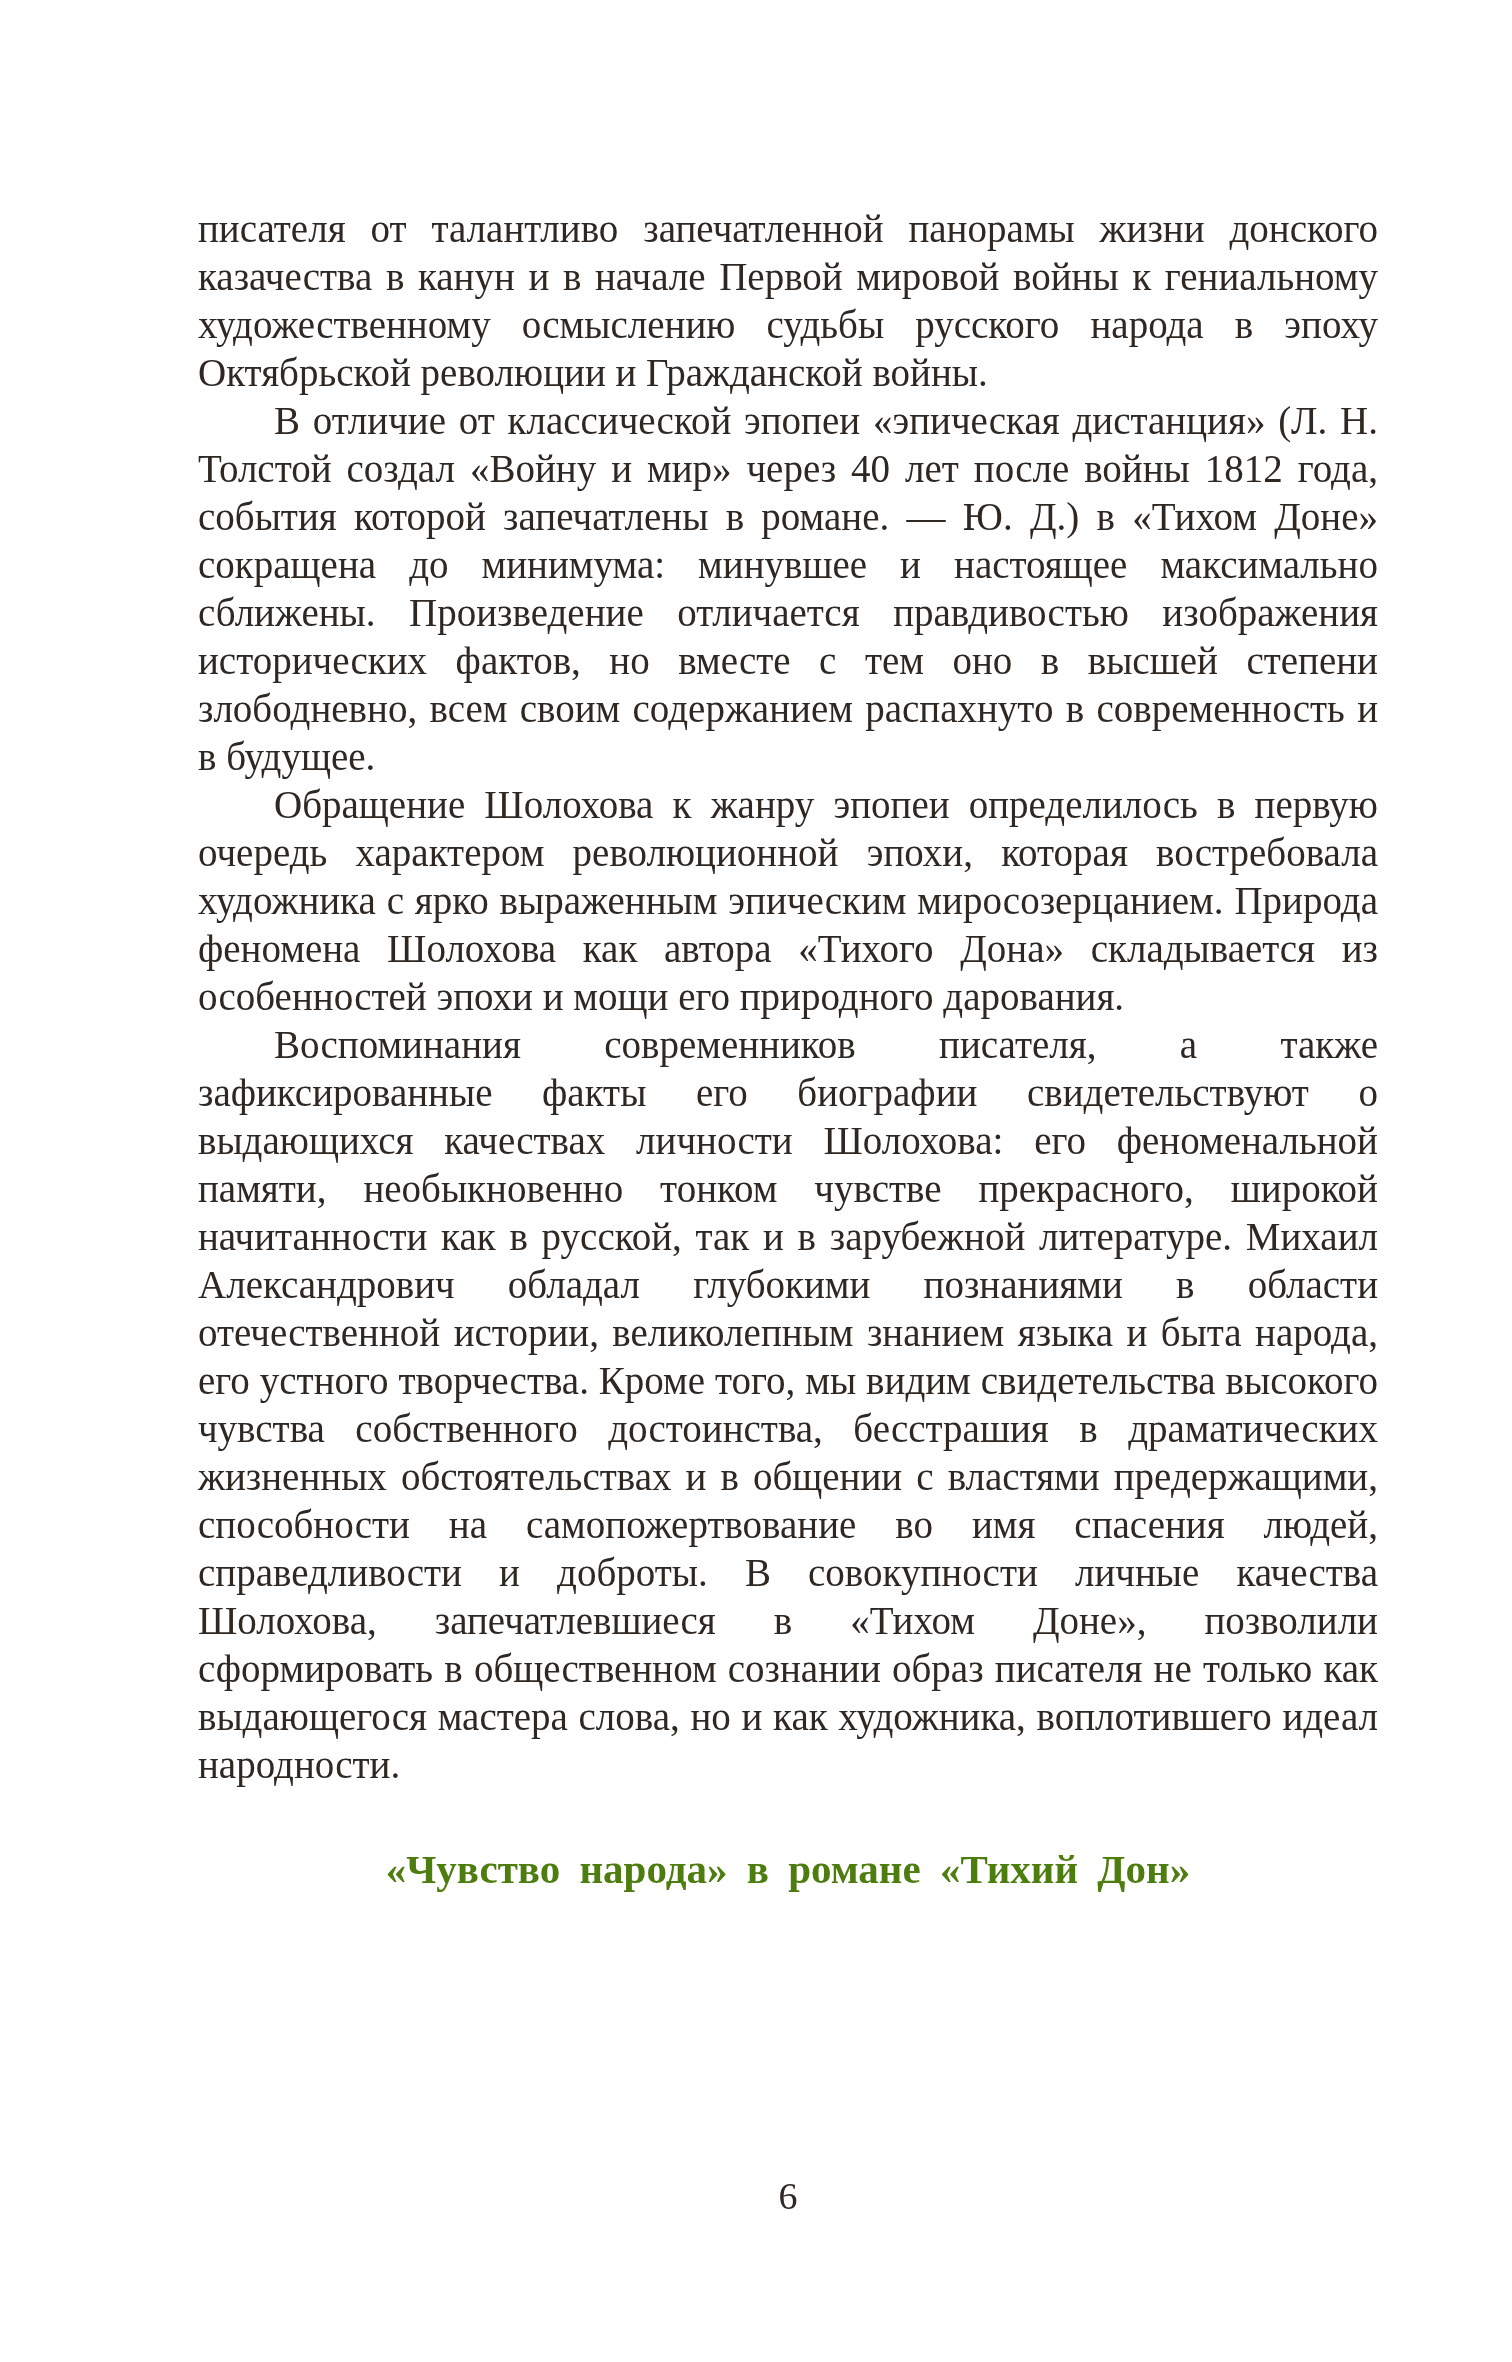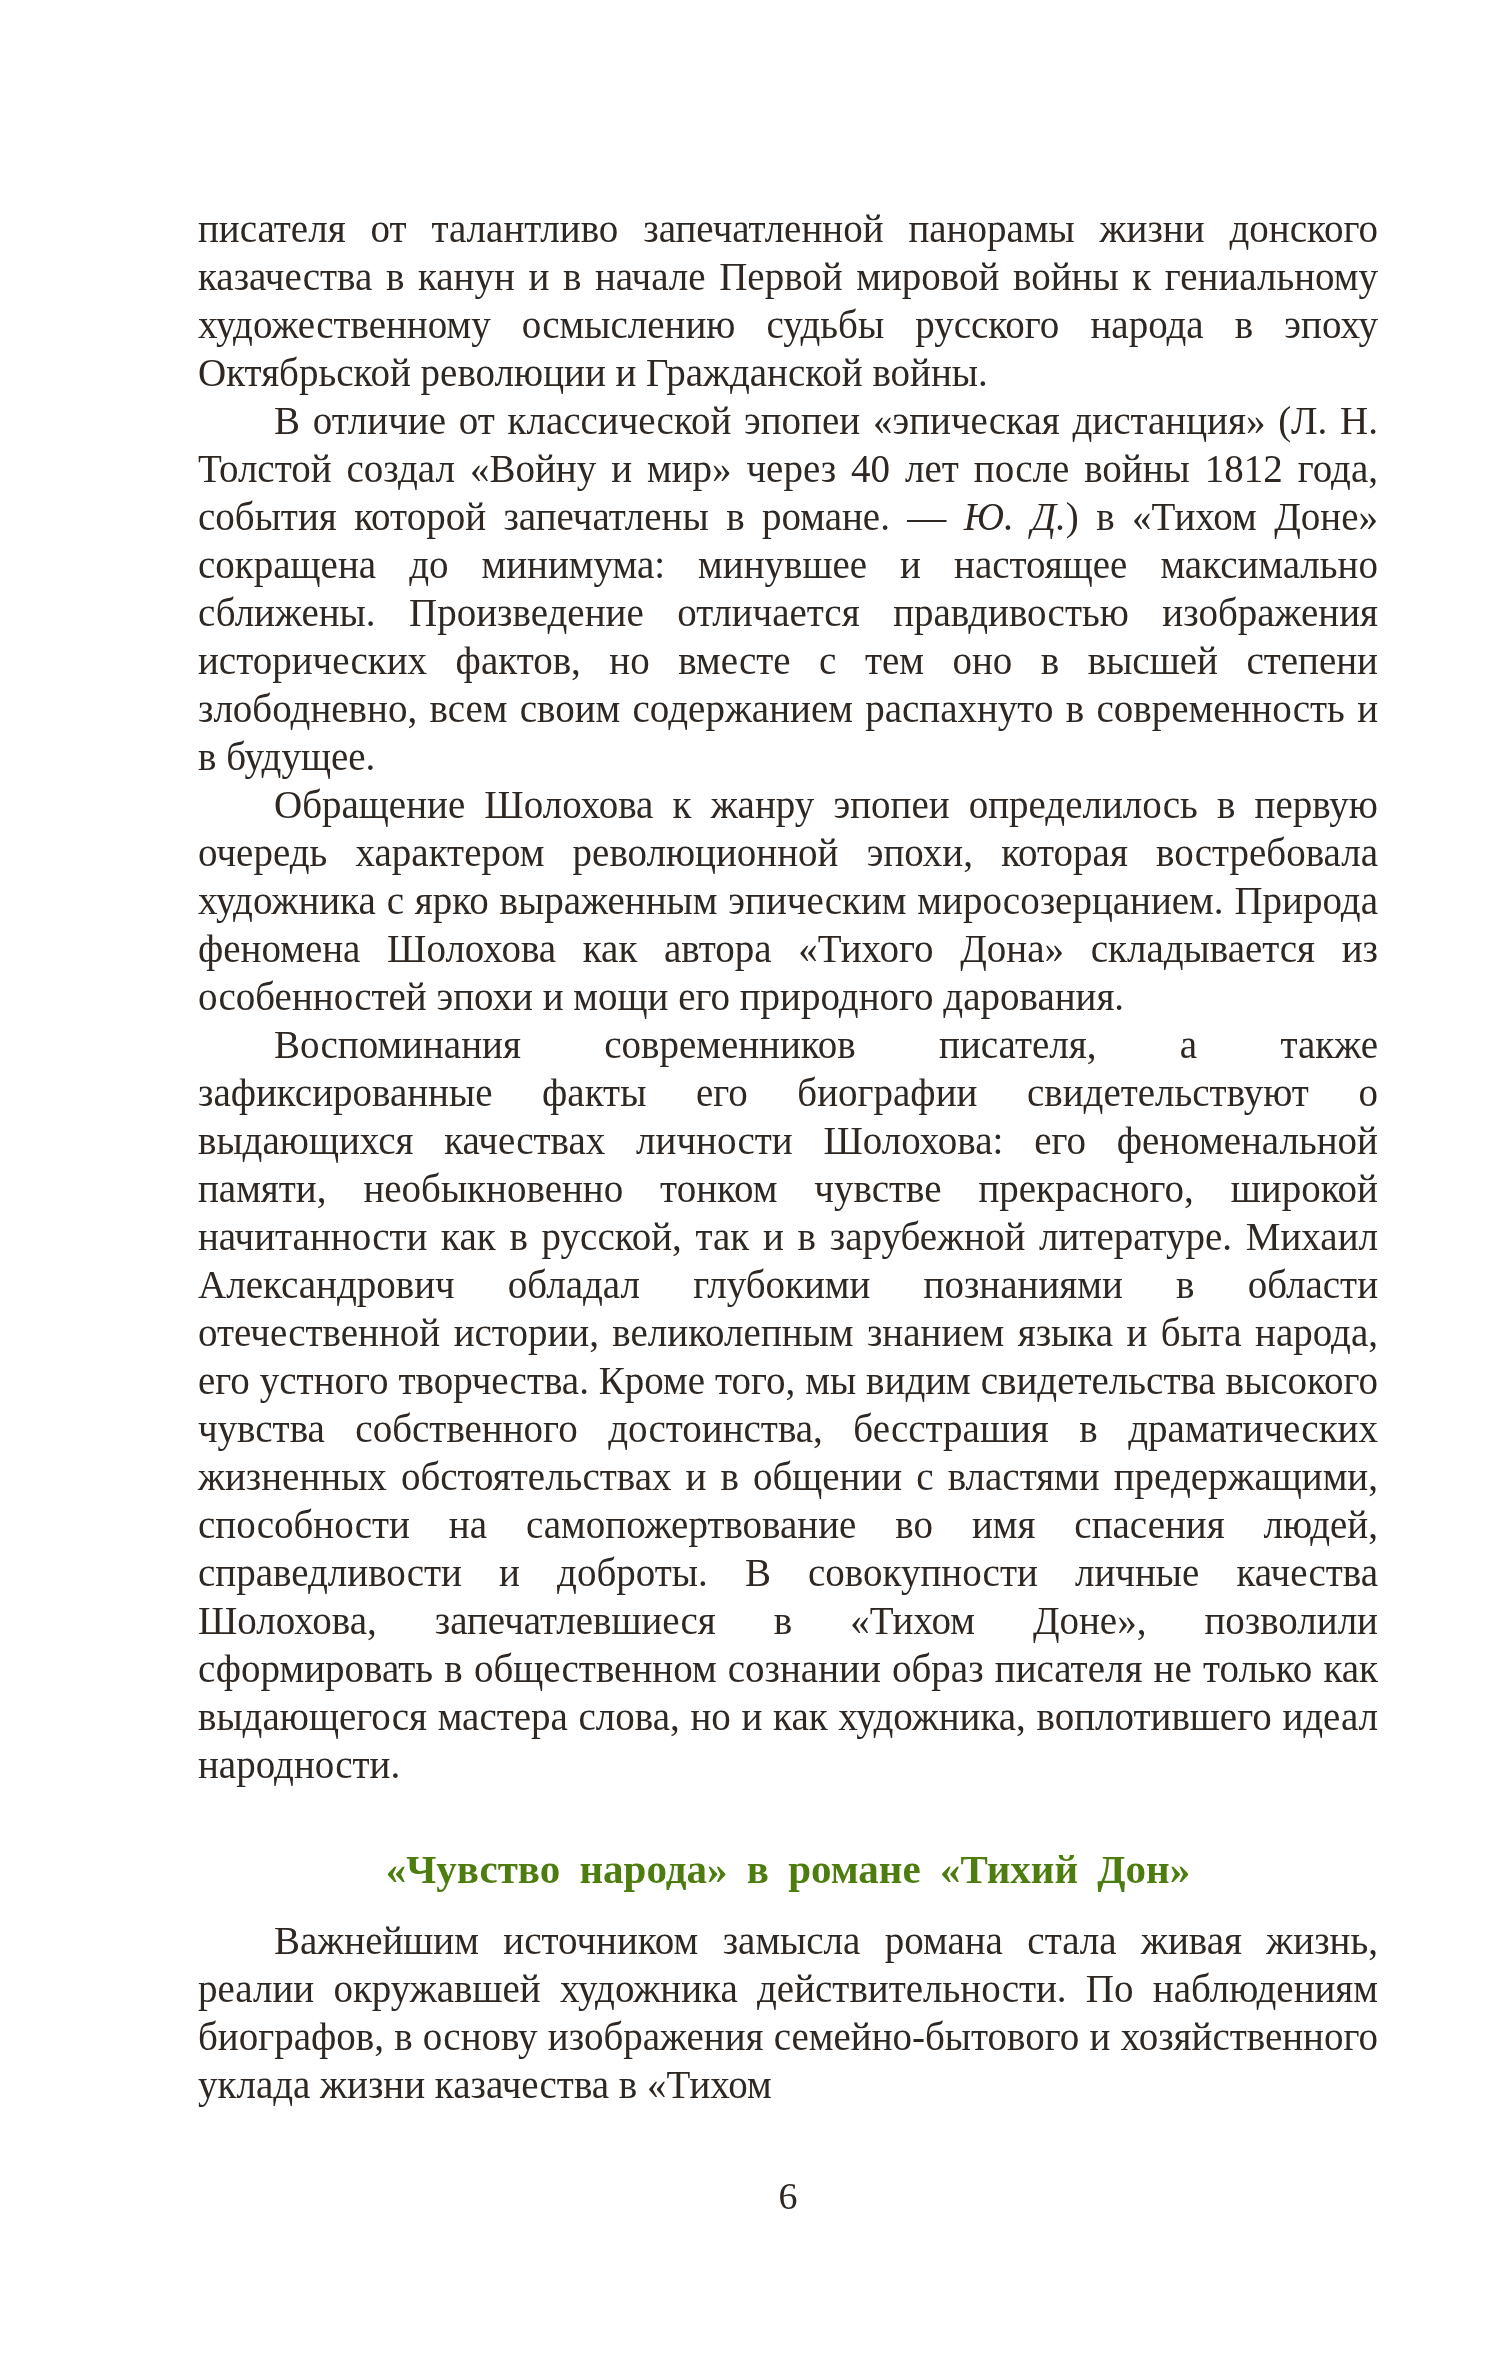--- a/index.html
+++ b/index.html
@@ -28,21 +28,20 @@
   }
   .para {
     margin: 0;
     padding: 0;
     text-indent: 76px;
   }
   .para.continued {
     text-indent: 0;
   }
   .attrib {
-    font-style: italic;
   }
   .section-heading {
     margin: 56px 0 24px 0;
     padding: 0;
     text-indent: 0;
     text-align: center;
     font-size: 41px;
     line-height: 48px;
     font-weight: bold;
     word-spacing: 0.22em;
@@ -69,19 +68,18 @@
     <p class="para continued">писателя от талантливо запечатленной панорамы жизни донского казачества в канун и в начале Первой мировой войны к гениальному художественному осмыслению судьбы русского народа в эпоху Октябрьской революции и Гражданской войны.</p>
 
     <p class="para"><span>В отличие от классической эпопеи «эпическая дистанция» (Л. Н. Толстой создал «Войну и мир» через 40 лет после войны 1812 года, события которой запечатлены в романе. — </span><span class="attrib">Ю. Д.</span><span>) в «Тихом Доне» сокращена до минимума: минувшее и настоящее максимально сближены. Произведение отличается правдивостью изображения исторических фактов, но вместе с тем оно в высшей степени злободневно, всем своим содержанием распахнуто в современность и в будущее.</span></p>
 
     <p class="para">Обращение Шолохова к жанру эпопеи определилось в первую очередь характером революционной эпохи, которая востребовала художника с ярко выраженным эпическим миросозерцанием. Природа феномена Шолохова как автора «Тихого Дона» складывается из особенностей эпохи и мощи его природного дарования.</p>
 
     <p class="para">Воспоминания современников писателя, а также зафиксированные факты его биографии свидетельствуют о выдающихся качествах личности Шолохова: его феноменальной памяти, необыкновенно тонком чувстве прекрасного, широкой начитанности как в русской, так и в зарубежной литературе. Михаил Александрович обладал глубокими познаниями в области отечественной истории, великолепным знанием языка и быта народа, его устного творчества. Кроме того, мы видим свидетельства высокого чувства собственного достоинства, бесстрашия в драматических жизненных обстоятельствах и в общении с властями предержащими, способности на самопожертвование во имя спасения людей, справедливости и доброты. В совокупности личные качества Шолохова, запечатлевшиеся в «Тихом Доне», позволили сформировать в общественном сознании образ писателя не только как выдающегося мастера слова, но и как художника, воплотившего идеал народности.</p>
 
     <h2 class="section-heading">«Чувство народа» в романе «Тихий Дон»</h2>
 
-    <p class="para">Важнейшим источником замысла романа стала живая жизнь, реалии окружавшей художника действительности. По наблюдениям биографов, в основу изображения семейно-бытового и хозяйственного уклада жизни казачества в «Тихом</p>
 
   </main>
 
   <div class="page-number">6</div>
 
 </div>
 
 </body></html>

